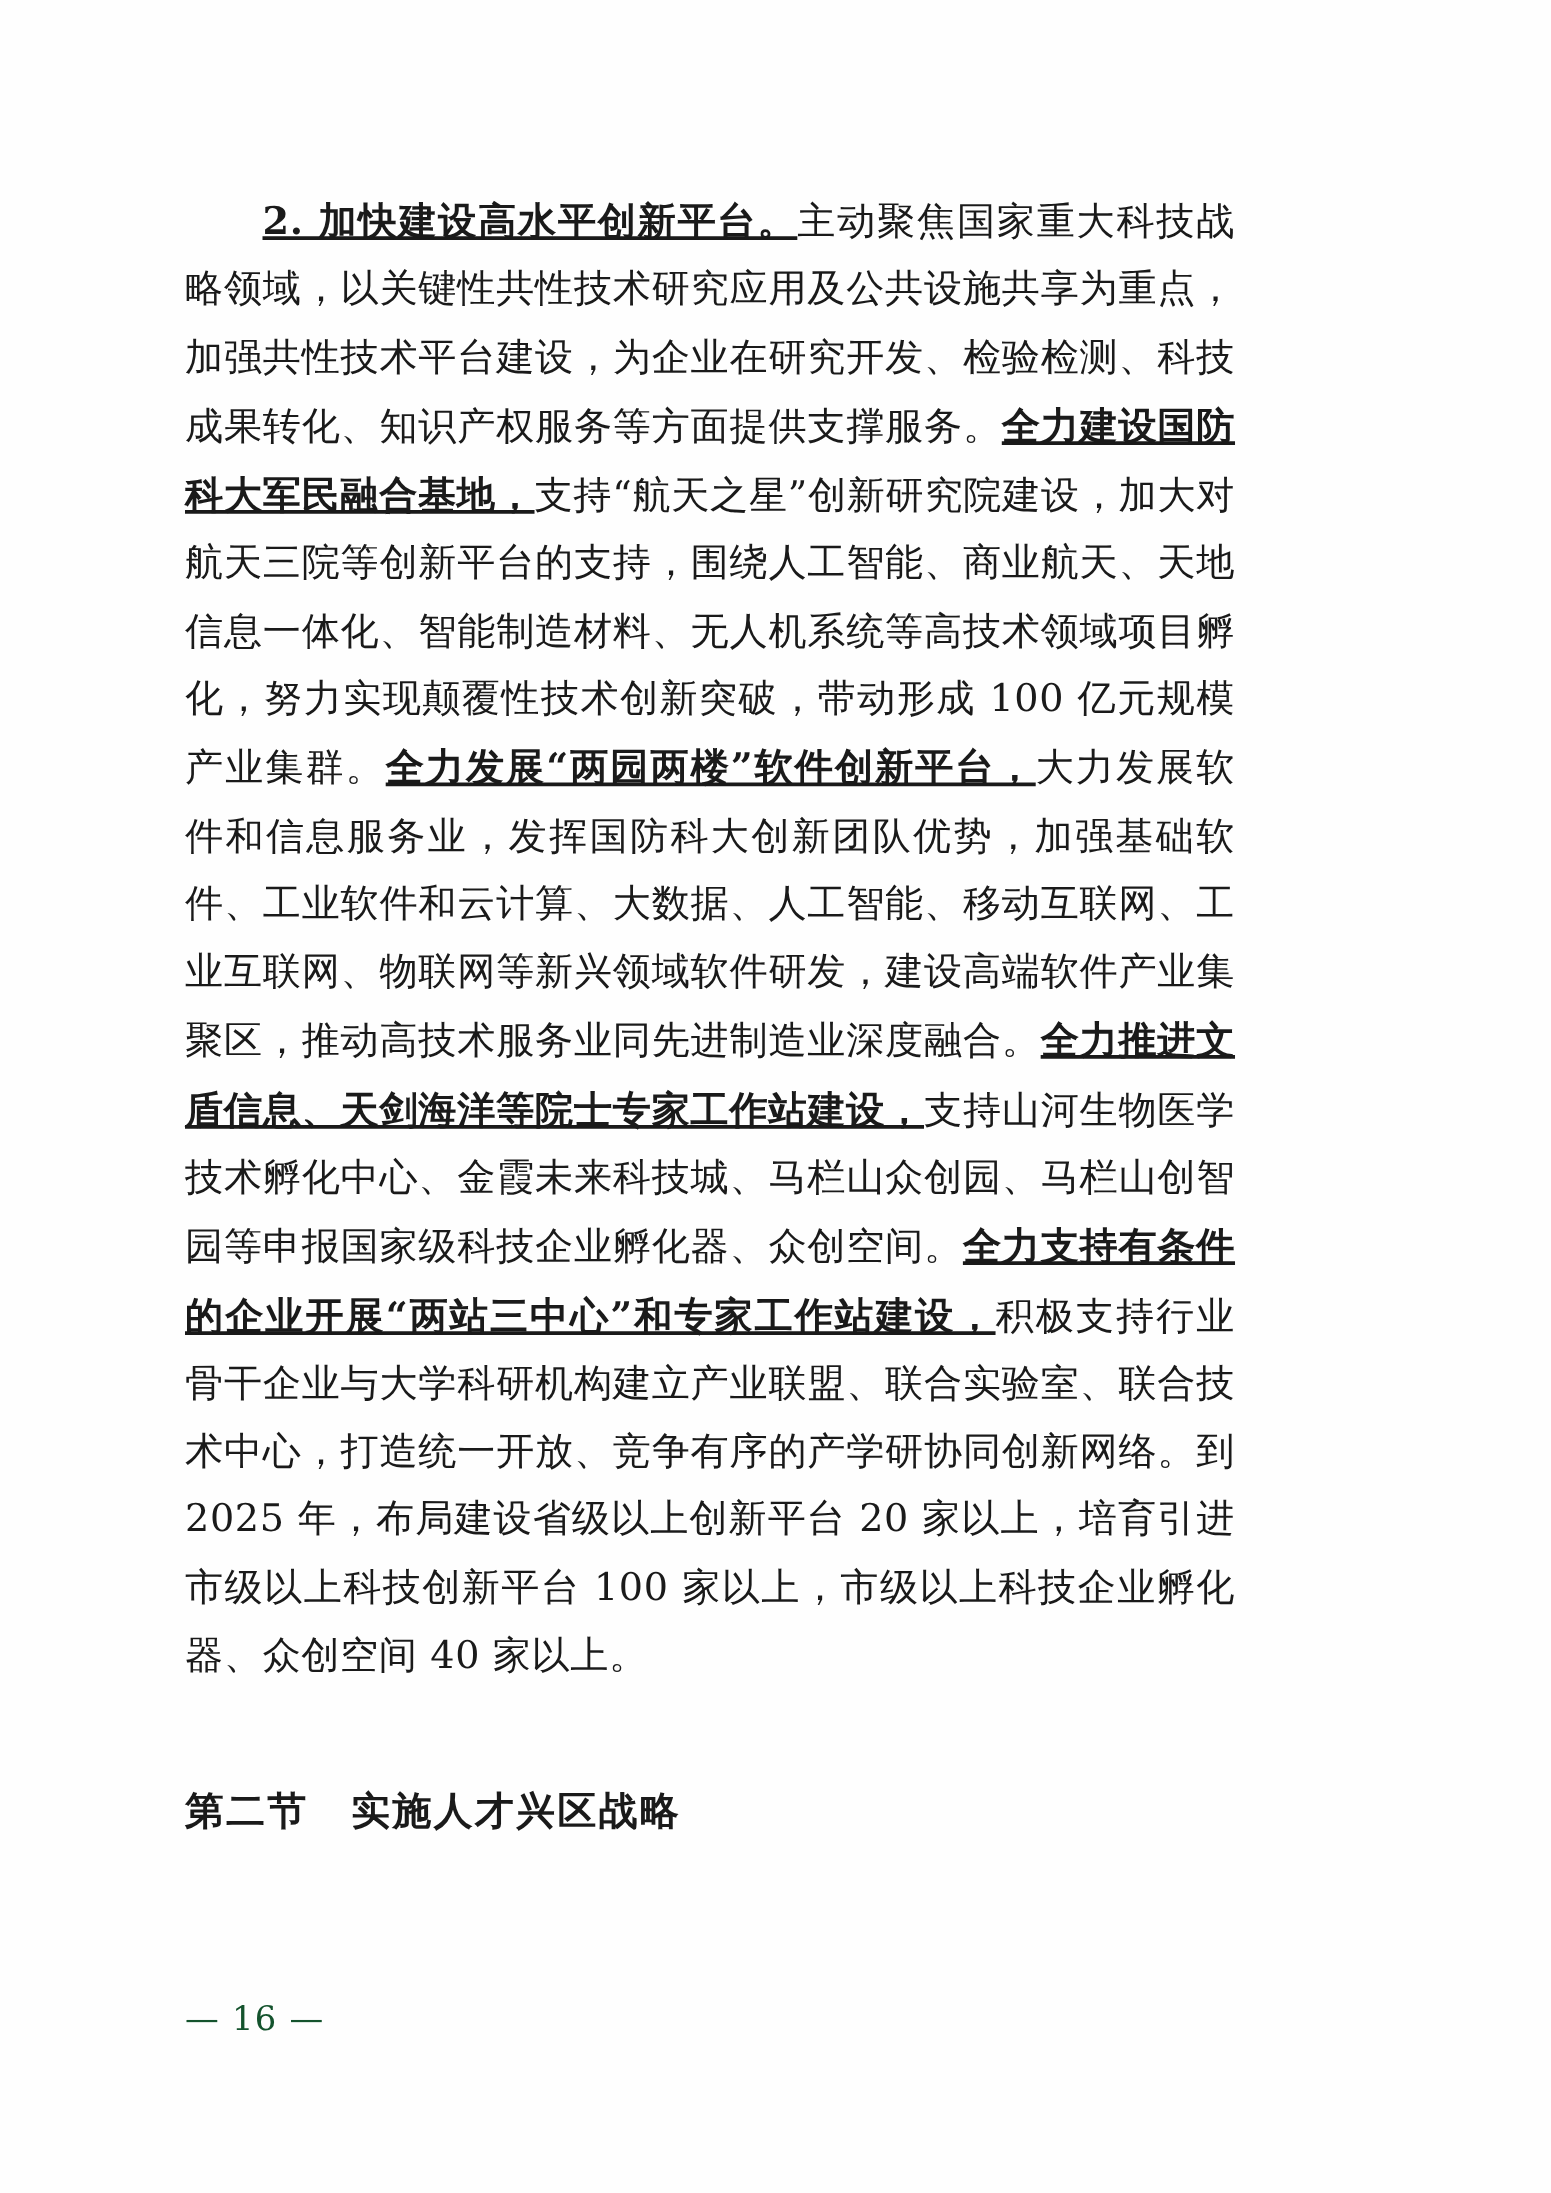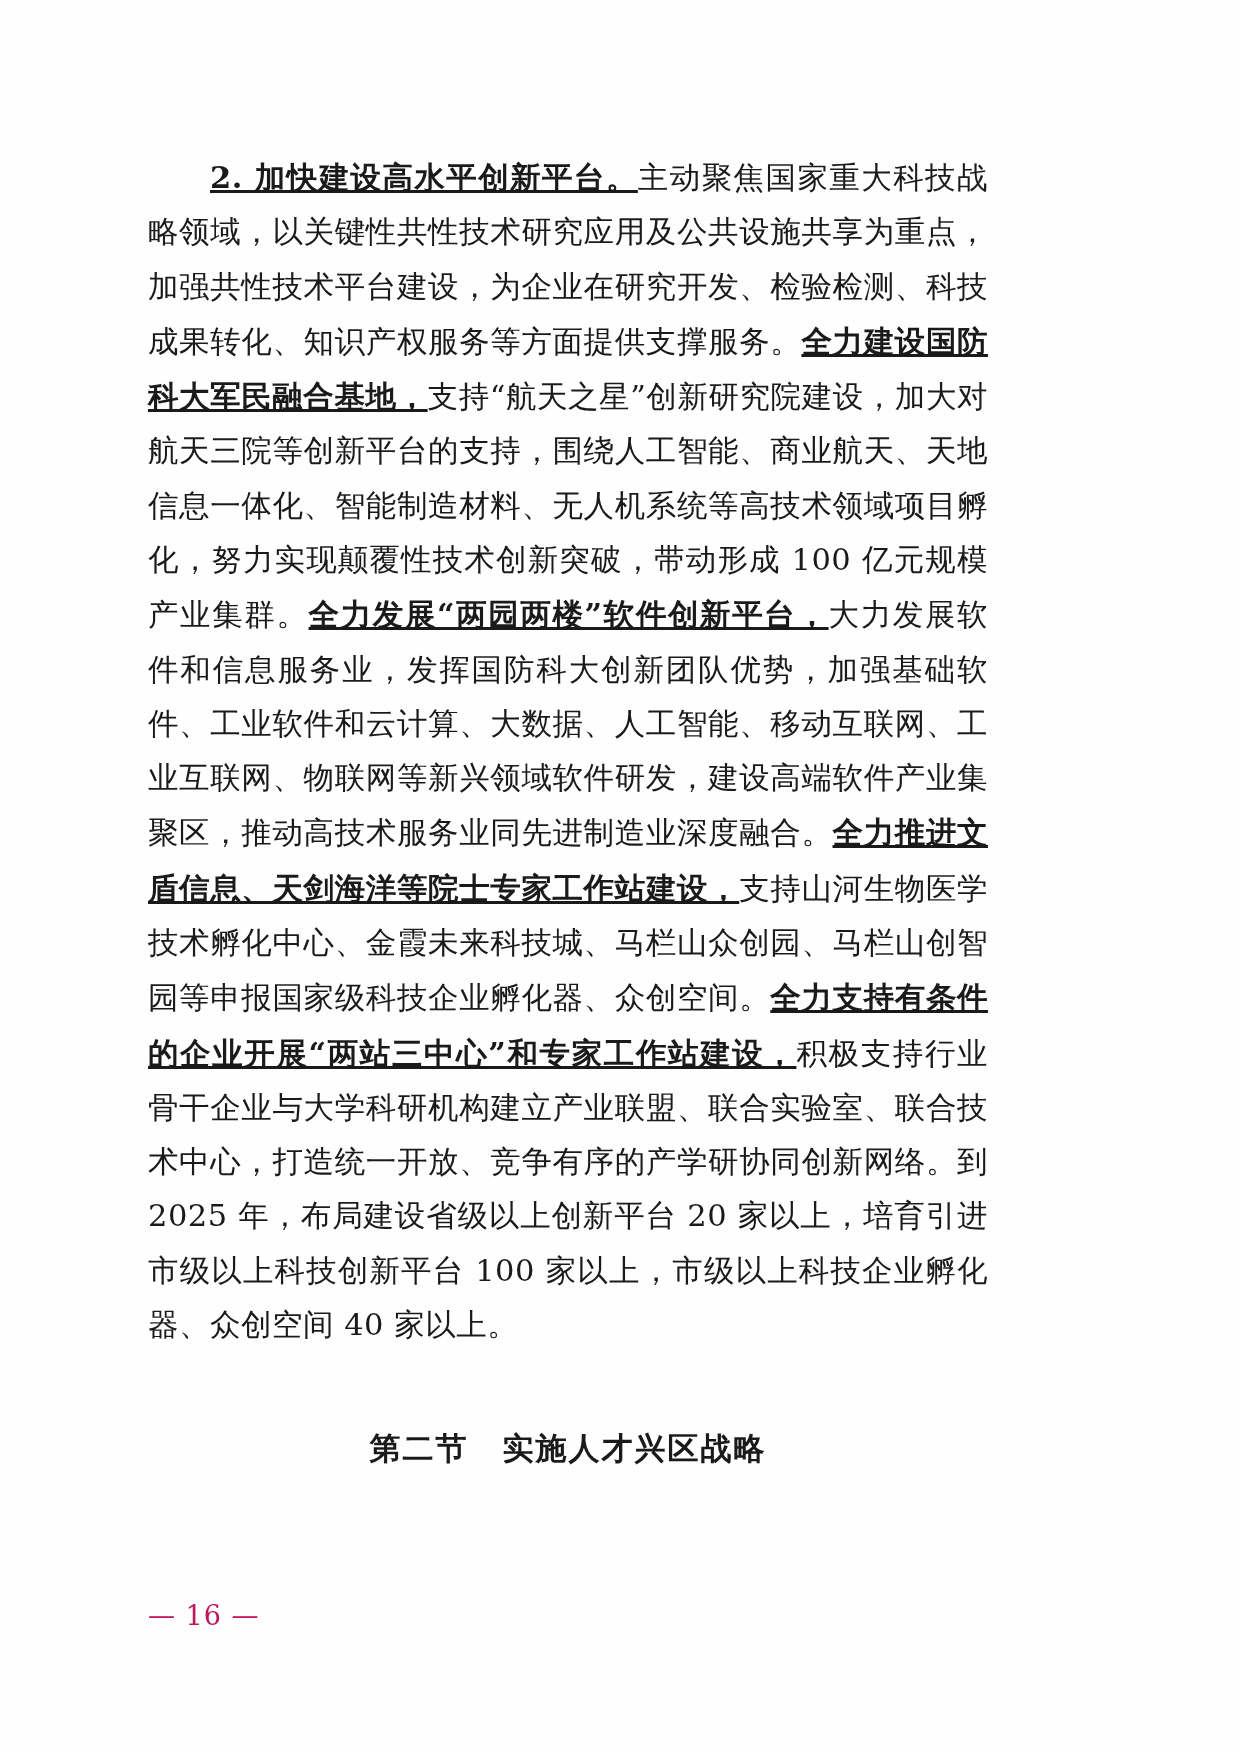--- a/index.html
+++ b/index.html
@@ -37,40 +37,40 @@
   .para .ind {
     display: inline-block;
     width: 62px;
   }
   .b {
     font-weight: bold;
     text-decoration: underline;
   }
   .section-title {
     margin-top: 76px;
-    text-align: center;
+    text-align: left;
     font-size: 31px;
     font-weight: bold;
     letter-spacing: 2px;
   }
   .section-title .gap {
     display: inline-block;
     width: 34px;
   }
   .para-2 {
     margin-top: 62px;
   }
   .footer {
     position: absolute;
     left: 148px;
     top: 1600px;
     width: 940px;
     font-size: 27px;
     letter-spacing: 1px;
-    color: #be185d;
+    color: #14532d;
   }
 </style>
 </head>
 <body>
 
 <div class="page">
 
   <div class="content">
 
     <p class="para">

